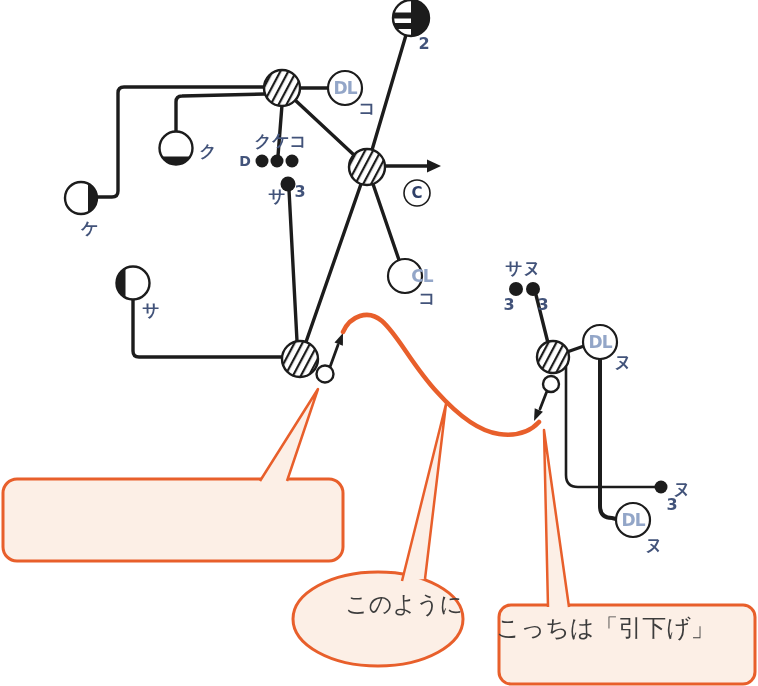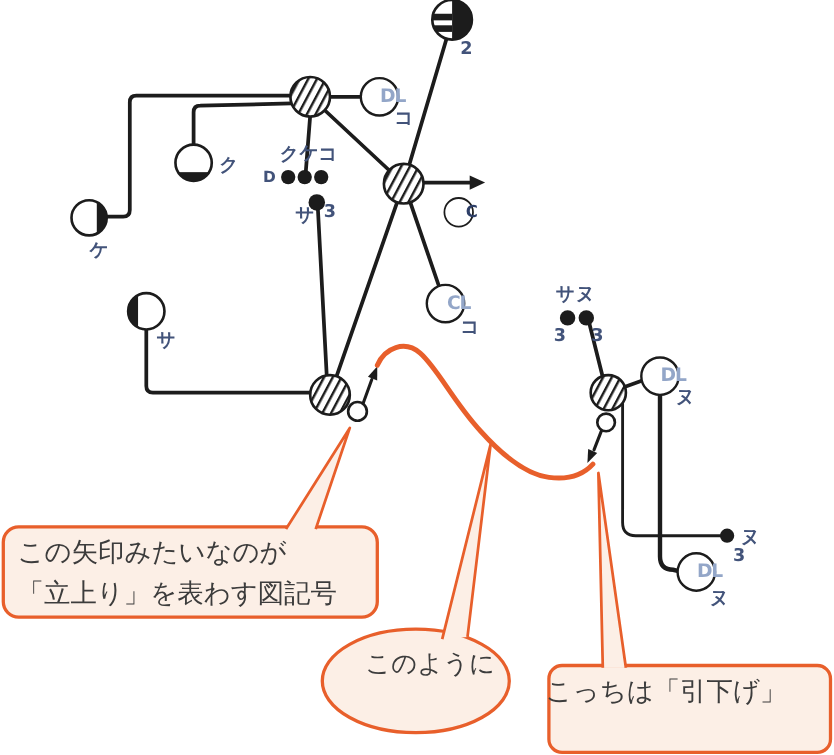--- a/index.html
+++ b/index.html
@@ -9,21 +9,21 @@
   }
   .stage svg{position:absolute;left:0;top:0;}
   .lbl{
     position:absolute;transform:translate(-50%,-50%);
     font-size:17px;font-weight:600;color:#42537a;white-space:nowrap;line-height:1;
   }
   .lbl.num{font-size:16px;}
   .lbl.tiny{font-size:14px;font-weight:bold;}
   .dev{
     position:absolute;transform:translate(-50%,-50%);
-    font-size:17px;font-weight:bold;color:#93a6c8;letter-spacing:-1px;line-height:1;white-space:nowrap;margin-left:12px;
+    font-size:17px;font-weight:bold;color:#93a6c8;letter-spacing:-1px;line-height:1;white-space:nowrap;
   }
   .dev.c-dark{color:#2e3f68;font-size:15px;letter-spacing:0;}
   .bubble-text{
     position:absolute;color:#3c3c3c;font-size:24px;line-height:37px;white-space:nowrap;
   }
   .bubble-text.center{text-align:center;line-height:34px;font-size:23px;}
 </style>
 </head>
 <body>
 
@@ -152,29 +152,25 @@
 <span class="lbl" style="left:514px;top:268px;">サ</span>
 <span class="lbl" style="left:532px;top:268px;">ヌ</span>
 <span class="lbl num" style="left:509px;top:305px;">3</span>
 <span class="lbl num" style="left:543px;top:305px;">3</span>
 <span class="lbl" style="left:623px;top:362px;">ヌ</span>
 <span class="lbl" style="left:682px;top:489px;">ヌ</span>
 <span class="lbl num" style="left:672px;top:505px;">3</span>
 <span class="lbl" style="left:654px;top:545px;">ヌ</span>
 
 <span class="dev" style="left:345px;top:88px;">DL</span>
-<span class="dev" style="left:405px;top:276px;text-align:right;">CL</span>
+<span class="dev" style="left:422px;top:276px;text-align:right;">CL</span>
 <span class="dev c-dark" style="left:417px;top:193px;">C</span>
 <span class="dev" style="left:600px;top:342px;">DL</span>
 <span class="dev" style="left:633px;top:520px;">DL</span>
 
-<div class="bubble-text" style="left:16px;top:484px;">
-  <div>この矢印みたいなのが</div>
-  <div>「立上り」を表わす図記号</div>
-</div>
-<div class="bubble-text center" style="left:306px;top:587px;width:170px;">
+<div class="bubble-text center" style="left:293px;top:587px;width:170px;text-align:right;">
   <div>このように</div>
 </div>
 <div class="bubble-text" style="left:496px;top:610px;">
   <div>こっちは「引下げ」</div>
 </div>
 
 </div>
 
 </body></html>

